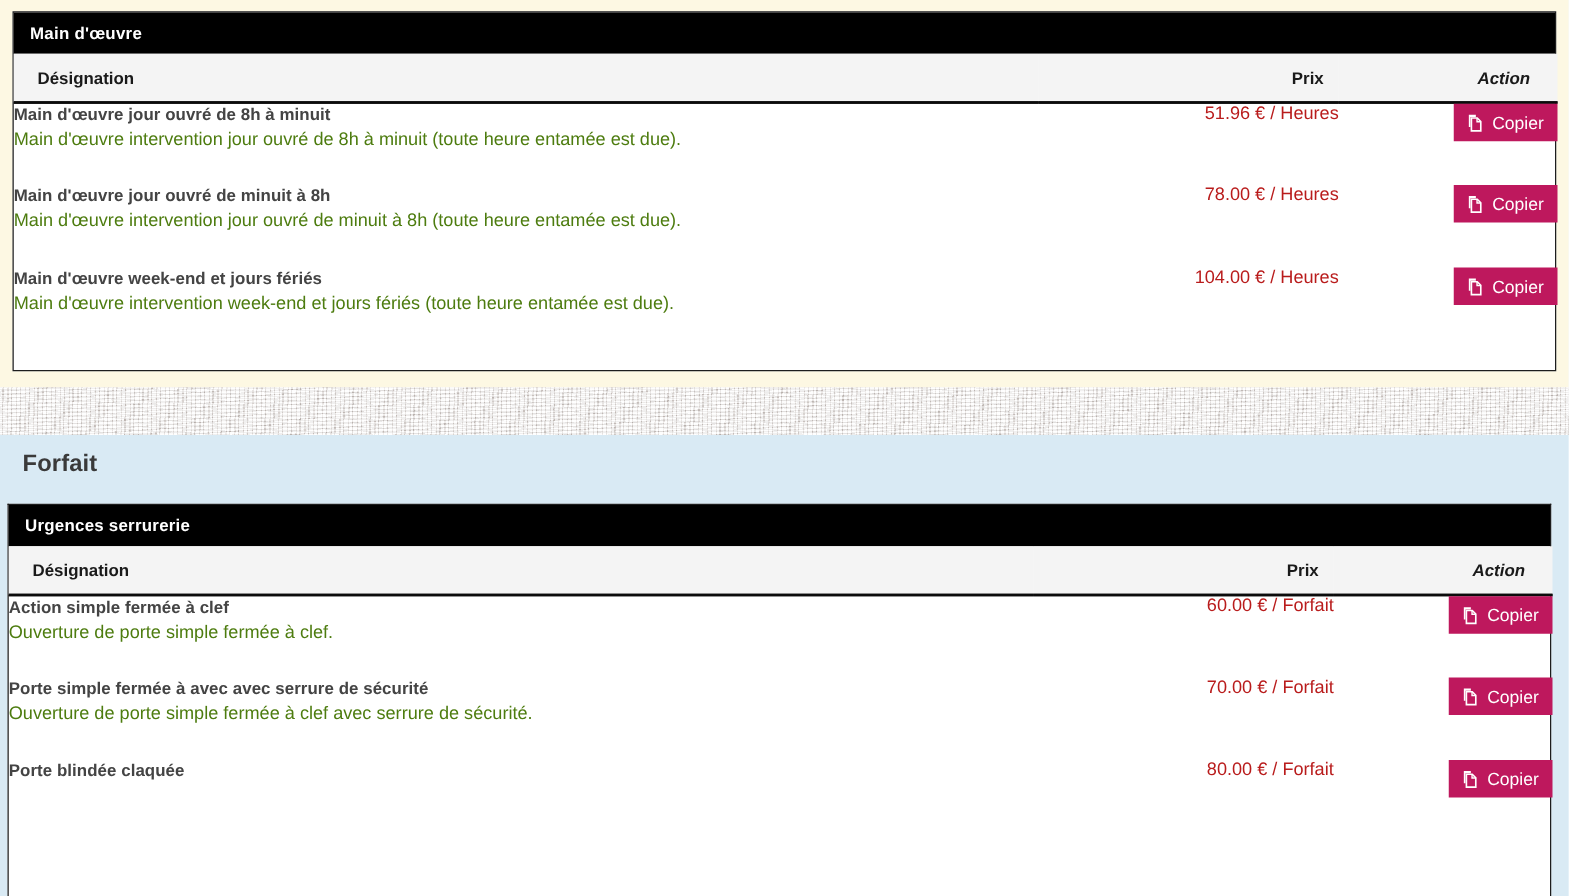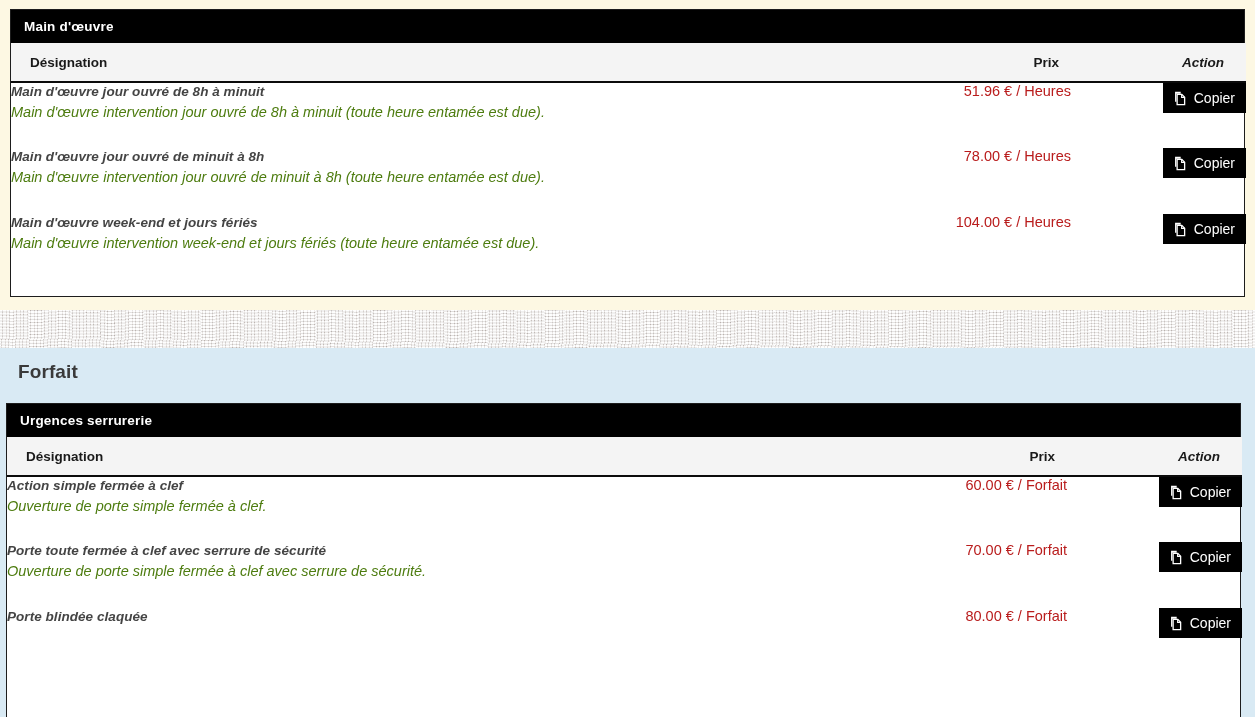--- a/index.html
+++ b/index.html
@@ -182,21 +182,20 @@
     font-style: italic;
   }
 
   table.tarifs tbody td {
     vertical-align: top;
     padding: 0;
     border: none;
   }
   td.cell-desig {
     padding: 14px 10px 10px 19px;
-    font-style: italic;
   }
   td.cell-prix {
     text-align: right;
     padding: 26px 12px 10px 0;
     font-size: 14.5px;
     color: #b91c1c;
     white-space: nowrap;
   }
   td.cell-action {
     text-align: right;
@@ -216,21 +215,21 @@
     color: #4d7c0f;
     line-height: 19px;
     font-weight: normal;
   }
 
   
   .btn-copier {
     display: inline-flex;
     align-items: center;
     gap: 6px;
-    background: #000000;
+    background: #be185d;
     color: #ffffff;
     font-size: 14px;
     font-family: "Liberation Sans", sans-serif;
     border: none;
     border-radius: 0;
     padding: 0 11px 0 10px;
     height: 30px;
     line-height: 30px;
     cursor: pointer;
     white-space: nowrap;
@@ -372,21 +371,21 @@
                   <path d="M9.2 3.8 v3.0 h3.0" fill="none" stroke="#ffffff" stroke-width="1.2"></path>
                 </svg>
               </span>
               <span class="btn-label">Copier</span>
             </button>
           </td>
         </tr>
 
         <tr class="tarif-row">
           <td class="cell-desig">
-            <div class="desig-title">Porte toute fermée à clef avec serrure de sécurité</div>
+            <div class="desig-title">Porte simple fermée à avec avec serrure de sécurité</div>
             <div class="desig-sub">Ouverture de porte simple fermée à clef avec serrure de sécurité.</div>
           </td>
           <td class="cell-prix">70.00 € / Forfait</td>
           <td class="cell-action">
             <button class="btn-copier">
               <span class="copy-icon">
                 <svg viewBox="0 0 16 16" aria-hidden="true">
                   <path d="M2.2 0.8 h6.0 v2.0 h-4.6 v8.6 h-1.4 z" fill="#ffffff"></path>
                   <path d="M4.4 3.6 h5.0 l3.0 3.0 v8.0 h-8.0 z" fill="none" stroke="#ffffff" stroke-width="1.4"></path>
                   <path d="M9.2 3.8 v3.0 h3.0" fill="none" stroke="#ffffff" stroke-width="1.2"></path>

